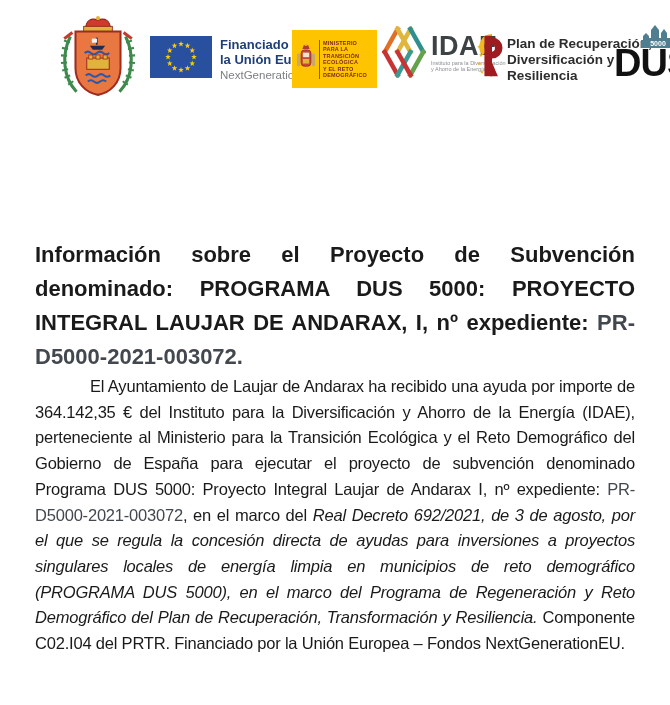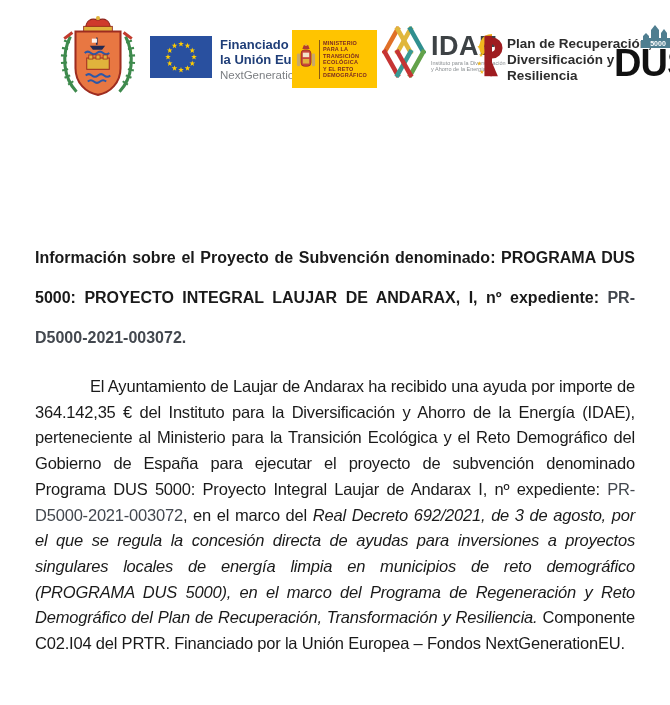--- a/index.html
+++ b/index.html
@@ -31,22 +31,22 @@
   .prtr-text { padding-top:8px; }
   .prtr-line { font-size:13.5px; font-weight:bold; color:#2d2d2d; line-height:16px; }
 
   .dus { left:614px; top:20px; width:86px; }
   .dus-village { display:block; margin-left:26px; }
   .dus-acronym { font-size:38px; font-weight:800; color:#111; line-height:34px; letter-spacing:-1px; margin-top:-2px; }
 
   
   .doc-title {
     position:absolute; left:35px; right:35px; top:238px;
-    font-size:16px; font-weight:bold; color:#1a1a1a;
-    line-height:40px; text-align:justify;
+    font-size:22px; font-weight:bold; color:#1a1a1a;
+    line-height:34px; text-align:justify;
   }
   .doc-paragraph {
     position:absolute; left:35px; right:35px; top:374px;
     font-size:16.5px; color:#1a1a1a; letter-spacing:-0.2px;
     line-height:25.7px; text-align:justify; text-indent:55px;
   }
   .run.bold { font-weight:normal; }
   .run.italic { font-style:italic; }
   .run.gray { color:#43484f; }
 

